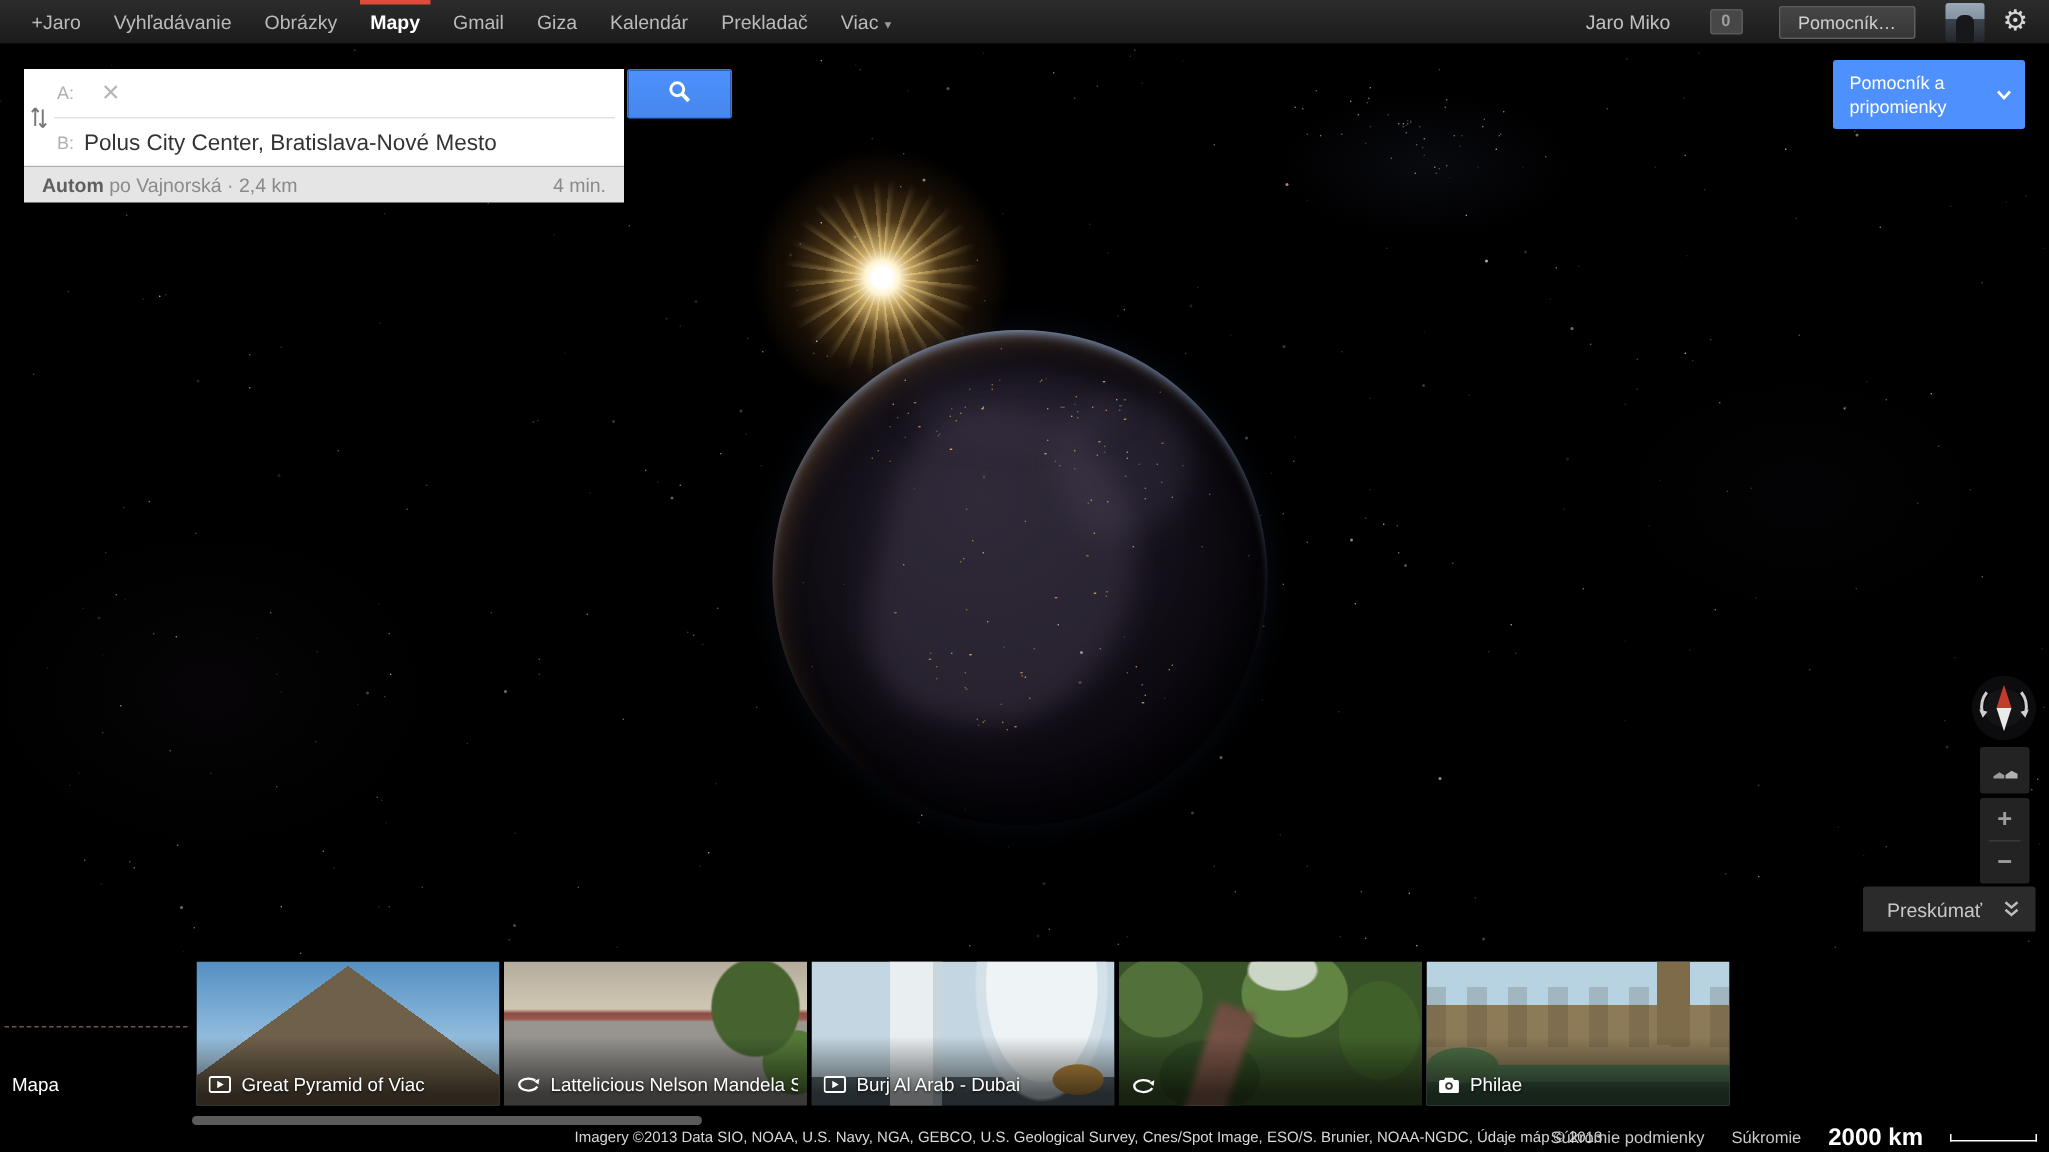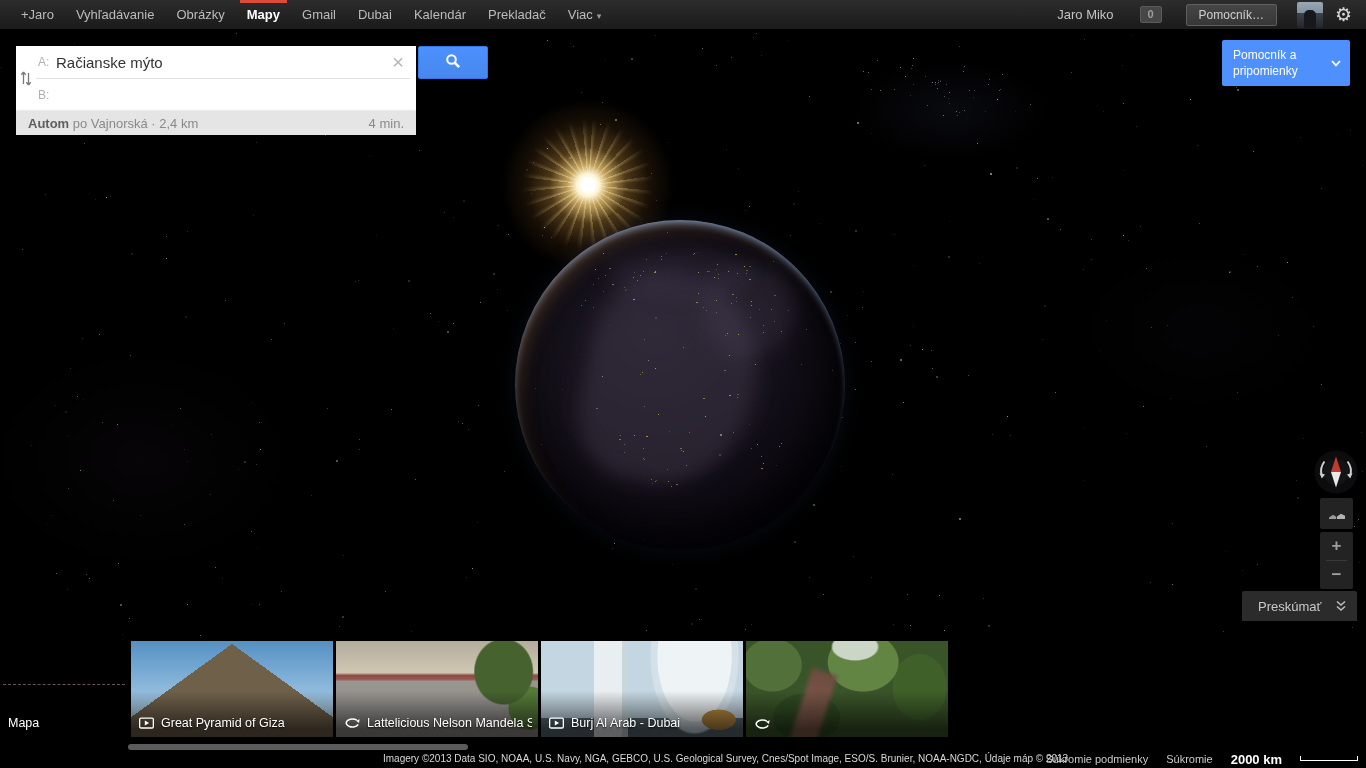--- a/index.html
+++ b/index.html
@@ -178,35 +178,35 @@
   .hscroll { position:absolute; left:128px; top:744px; width:340px; height:6px;
     background:#5b5b5b; border-radius:3px; cursor:pointer; z-index:12; }
 
   
   .footer { position:absolute; left:0; top:750px; width:1366px; height:18px; background:#000;
     z-index:15; }
   .attr { position:absolute; left:383px; top:3px; font-size:10px; color:#d8d8d8; white-space:nowrap; }
   .footer-right { position:absolute; right:8px; top:0; height:18px; display:flex;
     align-items:center; gap:18px; }
   .footer-right a { color:#c9c9c9; font-size:11px; text-decoration:none; cursor:pointer; }
-  .scale-text { color:#fff; font-size:13px; font-weight:bold; }
+  .scale-text { color:#fff; font-size:16px; font-weight:bold; }
   .scale-bar { width:58px; height:5px; border-left:1px solid #fff; border-right:1px solid #fff;
     border-bottom:1px solid #fff; margin-bottom:2px; }
 </style>
 </head>
 <body>
 
 <div class="topnav">
   <div class="nav-left">
     <a class="nav-item">+Jaro</a>
     <a class="nav-item">Vyhľadávanie</a>
     <a class="nav-item">Obrázky</a>
     <a class="nav-item active">Mapy</a>
     <a class="nav-item">Gmail</a>
-    <a class="nav-item">Dubai</a>
+    <a class="nav-item">Giza</a>
     <a class="nav-item">Kalendár</a>
     <a class="nav-item">Prekladač</a>
     <a class="nav-item"><span>Viac</span><span class="caret">▾</span></a>
   </div>
   <div class="nav-right">
     <span class="user-name">Jaro Miko</span>
     <span class="notif-badge">0</span>
     <button class="share-btn">Pomocník…</button>
     <span class="avatar"></span>
     <span class="gear">⚙</span>
@@ -707,26 +707,26 @@
     <i style="left: 956.8px; top: 85.4px; width: 1px; height: 1px; opacity: 0.35;"></i>
     <i style="left: 1001.7px; top: 44.1px; width: 1px; height: 1px; opacity: 0.55;"></i>
     <i style="left: 940.3px; top: 51.4px; width: 1px; height: 1px; opacity: 0.4;"></i>
     <i style="left: 956.3px; top: 81px; width: 1px; height: 1px; opacity: 0.55;"></i>
   </div>
 
 <div class="dir-panel">
   <div class="dir-box">
     <div class="dir-row">
       <span class="dir-letter">A:</span>
-      <input class="dir-input" value="Račianske mýto" style="">
       <span class="dir-clear">×</span>
     </div>
     <div class="dir-divider"></div>
     <div class="dir-row">
       <span class="dir-letter">B:</span>
+      <input class="dir-input" value="Polus City Center, Bratislava-Nové Mesto" style="">
     </div>
     <span class="dir-swap">
       <svg width="12" height="17" viewBox="0 0 12 17">
           <path d="M3.5 2 V14 M3.5 2 L1.3 4.8 M3.5 2 L5.7 4.8" stroke="#777" fill="none" stroke-width="1.3"></path>
           <path d="M8.5 15 V3 M8.5 15 L6.3 12.2 M8.5 15 L10.7 12.2" stroke="#777" fill="none" stroke-width="1.3"></path>
         </svg>
     </span>
   </div>
   <button class="dir-search">
     <span><svg width="16" height="16" viewBox="0 0 16 16">
@@ -786,21 +786,21 @@
       </div>
   </div>
   <div class="thumb t-pyramid">
     <div class="thumb-img"></div>
     <div class="shade"></div>
     <div class="thumb-label">
       <svg width="15" height="12" viewBox="0 0 16 12">
           <rect x="0.7" y="0.7" width="14.6" height="10.6" rx="1.4" fill="none" stroke="#fff" stroke-width="1.4"></rect>
           <path d="M6.2 3.4 L10.8 6 L6.2 8.6 Z" fill="#fff"></path>
         </svg>
-      <span>Great Pyramid of Giza</span>
+      <span>Great Pyramid of Viac</span>
     </div>
   </div>
   <div class="thumb t-mall">
     <div class="thumb-img"></div>
     <div class="shade"></div>
     <div class="thumb-label">
       <svg width="16" height="11" viewBox="0 0 16 11">
           <path d="M12.8 2.2 A6.2 4 0 1 0 14.2 6.4" fill="none" stroke="#fff" stroke-width="1.5"></path>
           <path d="M15.6 1.2 L12 2.8 L15 5 Z" fill="#fff"></path>
         </svg>
@@ -822,20 +822,32 @@
     <div class="thumb-img"></div>
     <div class="shade"></div>
     <div class="thumb-label">
       <svg width="16" height="11" viewBox="0 0 16 11">
           <path d="M12.8 2.2 A6.2 4 0 1 0 14.2 6.4" fill="none" stroke="#fff" stroke-width="1.5"></path>
           <path d="M15.6 1.2 L12 2.8 L15 5 Z" fill="#fff"></path>
         </svg>
       <span></span>
     </div>
   </div>
+  <div class="thumb t-philae">
+    <div class="thumb-img"></div>
+    <div class="shade"></div>
+    <div class="thumb-label">
+      <svg width="14" height="11" viewBox="0 0 14 11">
+          <path d="M4.6 0.5 H9.4 L10.4 2 H12.6 A1 1 0 0 1 13.6 3 V9.6 A1 1 0 0 1 12.6 10.6 H1.4 A1 1 0 0 1 0.4 9.6 V3 A1 1 0 0 1 1.4 2 H3.6 Z" fill="#fff"></path>
+          <circle cx="7" cy="6" r="2.5" fill="#333"></circle>
+          <circle cx="7" cy="6" r="1.3" fill="#fff"></circle>
+        </svg>
+      <span>Philae</span>
+    </div>
+  </div>
 </div>
 
 <div class="hscroll"></div>
 
 <div class="footer">
   <span class="attr">Imagery ©2013 Data SIO, NOAA, U.S. Navy, NGA, GEBCO, U.S. Geological Survey, Cnes/Spot Image, ESO/S. Brunier, NOAA-NGDC, Údaje máp © 2013</span>
   <div class="footer-right">
     <a>Súkromie podmienky</a>
     <a>Súkromie</a>
     <span class="scale-text">2000 km</span>

